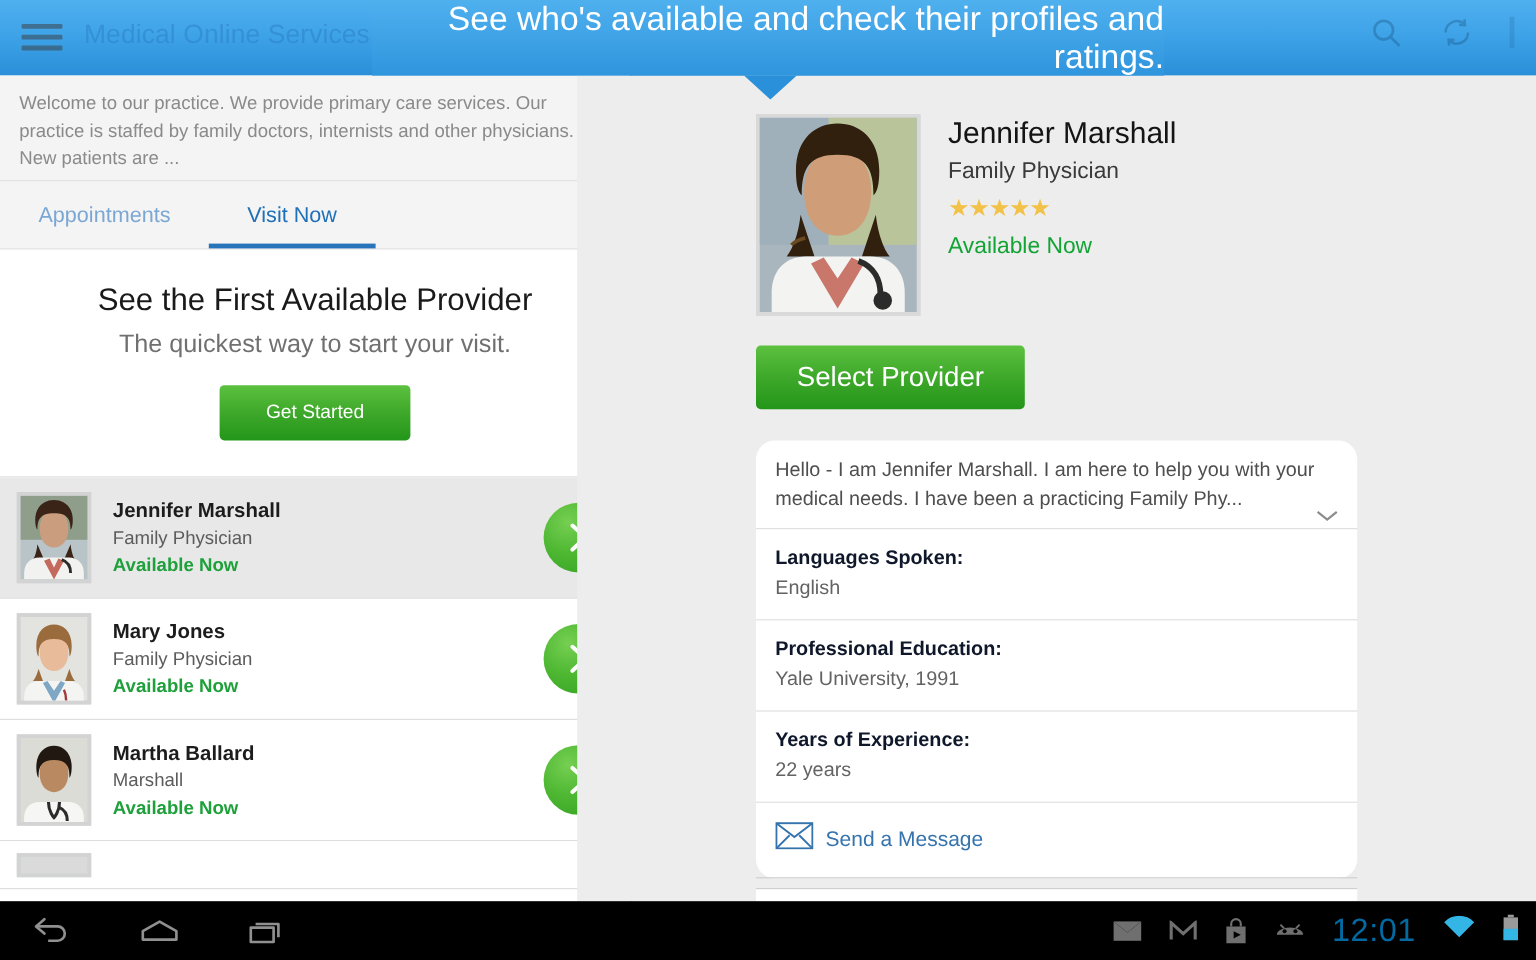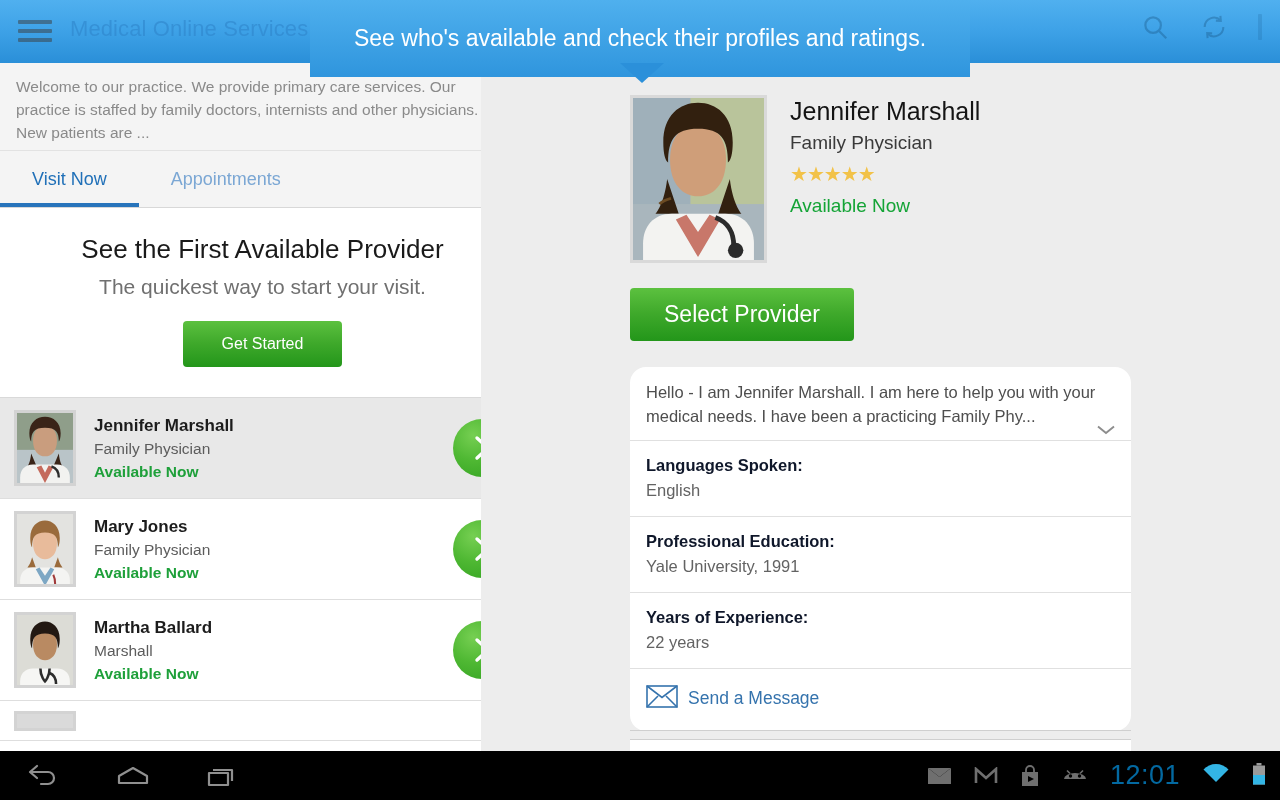--- a/index.html
+++ b/index.html
@@ -27,25 +27,25 @@
     position: absolute; left: 70px; top: 16px;
     font-size: 22px; color: #2f86cc; opacity: .62; font-weight: 500;
     letter-spacing: .1px; white-space: nowrap;
   }
   .appbar-actions { position: absolute; right: 18px; top: 12px; display: flex; align-items: center; gap: 30px; }
   .ab-icon { opacity: .30; display:block; }
   .ab-overflow { width: 4px; height: 26px; background: #1a5e96; opacity:.22; border-radius: 1px; }
 
   
   .coachmark {
-    position: absolute; top: 0; left: 310px; width: 660px; height: 77px;
+    position: absolute; top: 0; left: 310px; width: 660px; height: 63px;
     display: flex; align-items: center; justify-content: center;
     background: linear-gradient(to bottom, #4cade e 0%, #3fa6ea 100%);
     background: linear-gradient(to bottom, #4fb0ee 0%, #2f95dd 100%);
-    color: #ffffff; font-size: 23px; z-index: 5; text-align: left;
+    color: #ffffff; font-size: 28px; z-index: 5; text-align: right;
   }
   .coach-arrow {
     position: absolute; top: 63px; left: 620px; width: 0; height: 0;
     border-left: 22px solid transparent; border-right: 22px solid transparent;
     border-top: 20px solid #2b90da; z-index: 6;
   }
 
   
   .left-pane {
     position: absolute; top: 63px; left: 0; width: 527px; height: 688px;
@@ -179,25 +179,25 @@
     <div class="welcome-card">
       <div class="welcome-text">Welcome to our practice. We provide primary care services. Our practice is staffed by family doctors, internists and other physicians. New patients are ...</div>
       <span class="welcome-chevron">
         <svg width="22" height="14" viewBox="0 0 22 14" fill="none" stroke="#8d8d8d" stroke-width="2">
           <polyline points="3,4 11,11 19,4"></polyline>
         </svg>
       </span>
     </div>
 
     <div class="tabs">
+      <div class="tab">
+        <span>Appointments</span>
+      </div>
       <div class="tab active">
         <span>Visit Now</span>
-      </div>
-      <div class="tab">
-        <span>Appointments</span>
       </div>
     </div>
     <div class="tabs-underline"></div>
 
     <div class="hero">
       <div class="hero-title">See the First Available Provider</div>
       <div class="hero-sub">The quickest way to start your visit.</div>
       <button class="btn-green btn-get-started">Get Started</button>
     </div>
 

